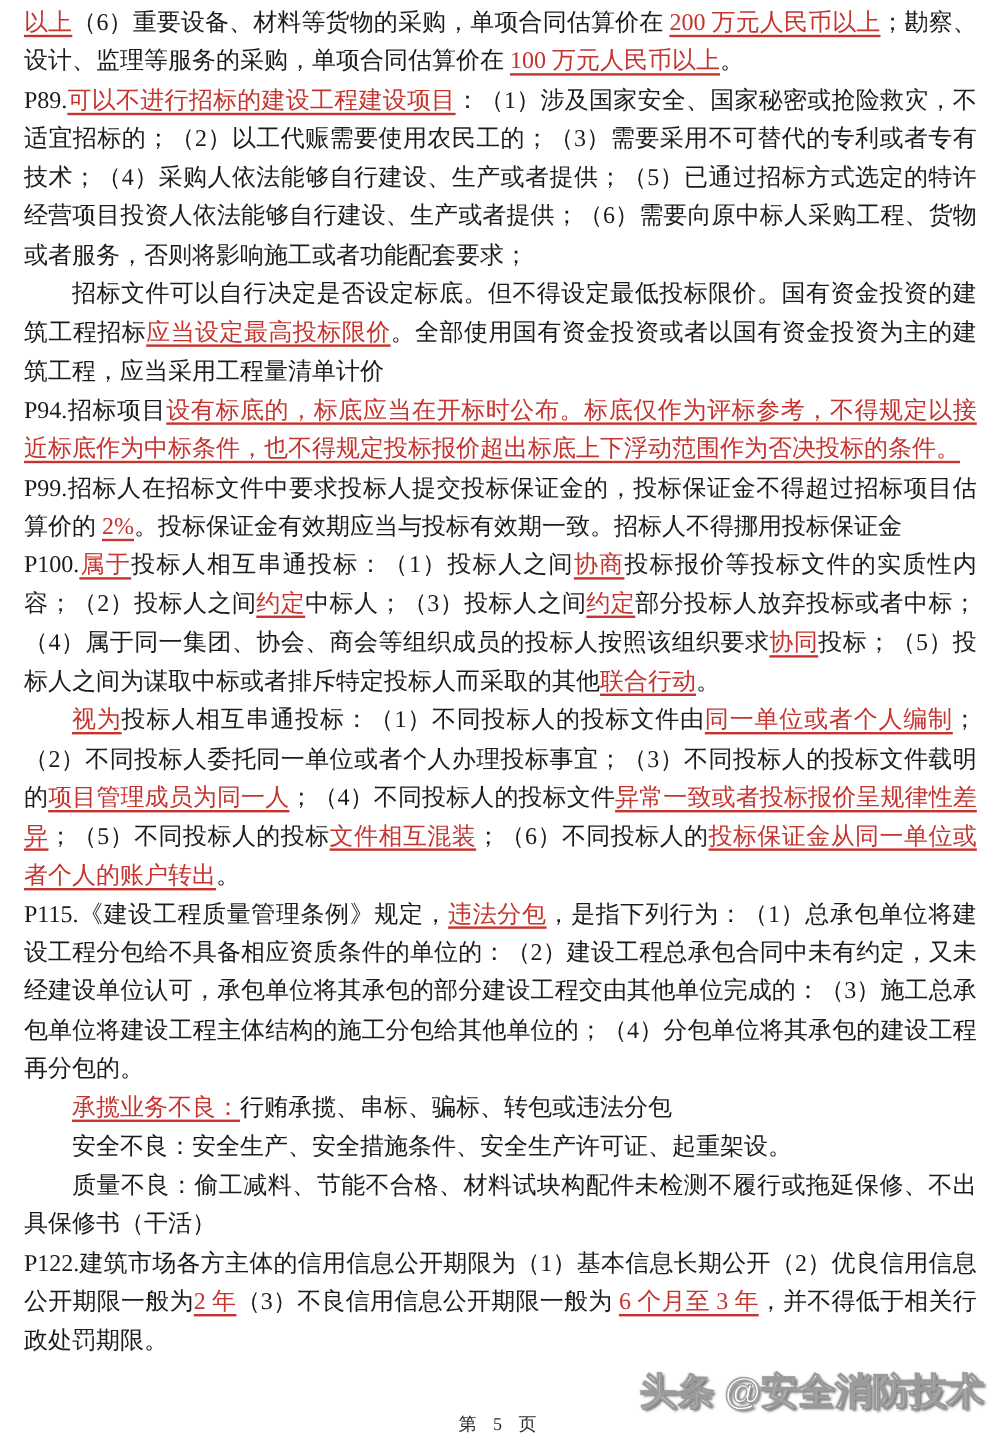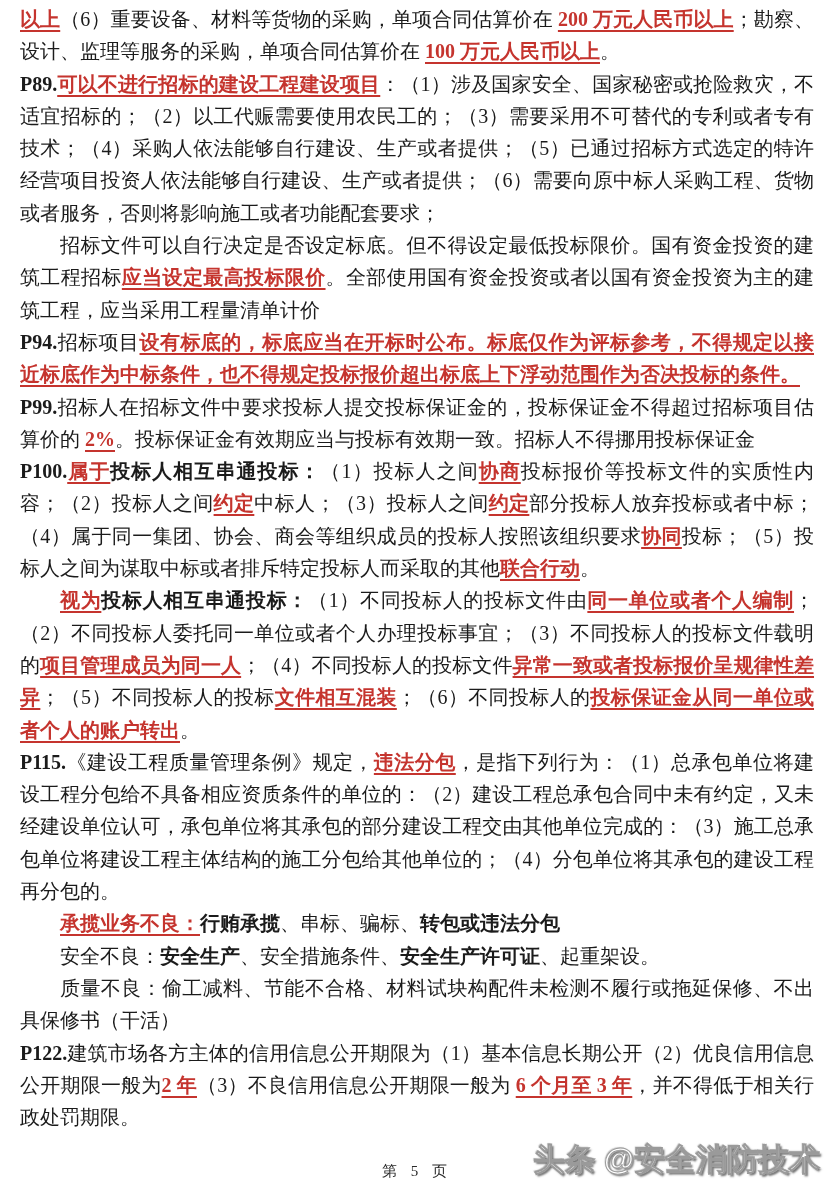--- a/index.html
+++ b/index.html
@@ -15,30 +15,30 @@
   .doc-body {
     padding: 3px 20px 0 20px;
     font-size: 20px;
     line-height: 32.3px;
     text-align: justify;
   }
   p.para { margin: 0; }
   p.indent { text-indent: 2em; }
   p.gap { margin-top: 7px; }
   .red { color: #c5342e; }
-  .bold { font-weight: bold; }
+  .bold { font-weight: normal; }
   .u {
     text-decoration: underline;
     text-decoration-thickness: 1.5px;
     text-underline-offset: 4px;
   }
   .red.u { text-decoration-color: #c5342e; }
   .footer {
     position: absolute;
-    bottom: 20px;
+    bottom: 4px;
     left: 0; right: 0;
     text-align: center;
     font-size: 15px;
     letter-spacing: 5px;
     color: #2a2a2a;
   }
   .watermark {
     position: absolute;
     right: 14px;
     bottom: 20px;

